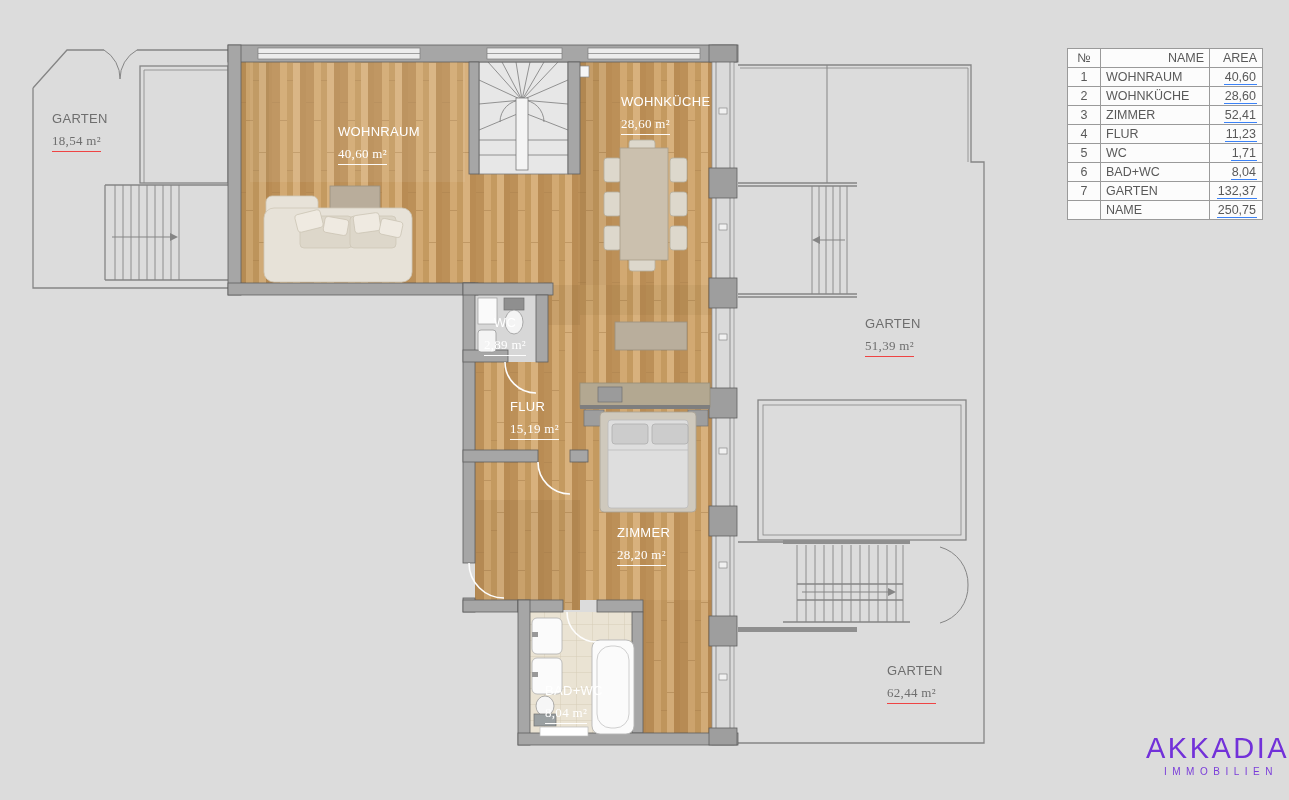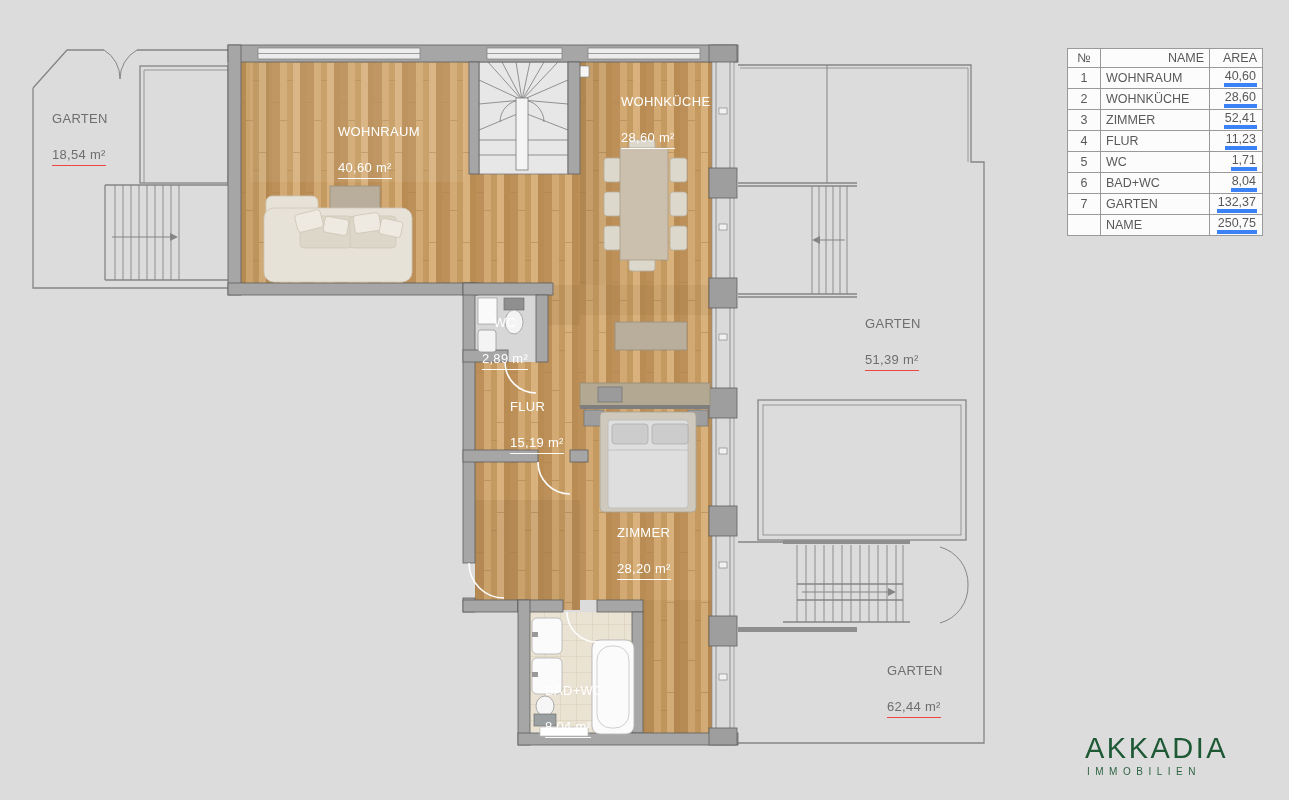--- a/index.html
+++ b/index.html
@@ -1,37 +1,37 @@
 <!DOCTYPE html>
 <html><head>
 <meta charset="utf-8">
 <style>
   html,body { margin:0; padding:0; background:#dcdcdc; }
   .stage { position:relative; width:1289px; height:800px; background:#dcdcdc; overflow:hidden;
            font-family:"Liberation Sans", sans-serif; }
   .plan-svg { position:absolute; left:0; top:0; }
 
   .room-label { position:absolute; font-size:13px; line-height:1.25; color:#ffffff; letter-spacing:.3px; }
-  .room-label .ar { display:inline-block; border-bottom:1px solid rgba(255,255,255,.95); padding-bottom:1px; margin-top:20px; }
+  .room-label .ar { display:inline-block; border-bottom:1px solid rgba(255,255,255,.95); padding-bottom:1px; margin-top:6px;font-family:Liberation Serif, serif; }
   .garden-label { color:#6e6e6e; }
   .garden-label .ar { border-bottom:1px solid #ef4444; }
   .center { text-align:center; }
 
   .area-table { position:absolute; left:1067px; top:48px; border-collapse:collapse;
                 background:#fcfcfc; font-size:12.5px; color:#595959; }
   .area-table th, .area-table td { border:1px solid #9a9a9a; padding:1px 5px; height:16px;
                 font-weight:normal; white-space:nowrap; }
   .cell-no   { width:22px; text-align:center; }
   .cell-name { width:98px; text-align:left; }
   .cell-area { width:42px; text-align:right; }
-  .area-table .u { display:inline-block; border-bottom:4px solid #3b82f6; padding:0 1px; }
-
-  .logo { position:absolute; left:1085px; top:732px; color:#14532d; }
+  .area-table .u { display:inline-block; border-bottom:1px solid #3b82f6; padding:0 1px; }
+
+  .logo { position:absolute; left:1146px; top:732px; color:#6d28d9; }
   .logo .brand { font-size:29px; letter-spacing:2.5px; opacity:.95; }
-  .logo .tag   { font-size:10px; letter-spacing:5.5px; opacity:.88; margin-top:1px; margin-left:2px; }
+  .logo .tag   { font-size:10px; letter-spacing:5.5px; opacity:.88; margin-top:1px; margin-left:18px; }
 </style>
 </head>
 <body>
 
 <div class="stage">
 
 <svg class="plan-svg" width="1289" height="800" viewBox="0 0 1289 800">
   <defs>
     <pattern id="wood" width="34" height="90" patternUnits="userSpaceOnUse">
       <rect width="34" height="90" fill="#c99e66"></rect>

